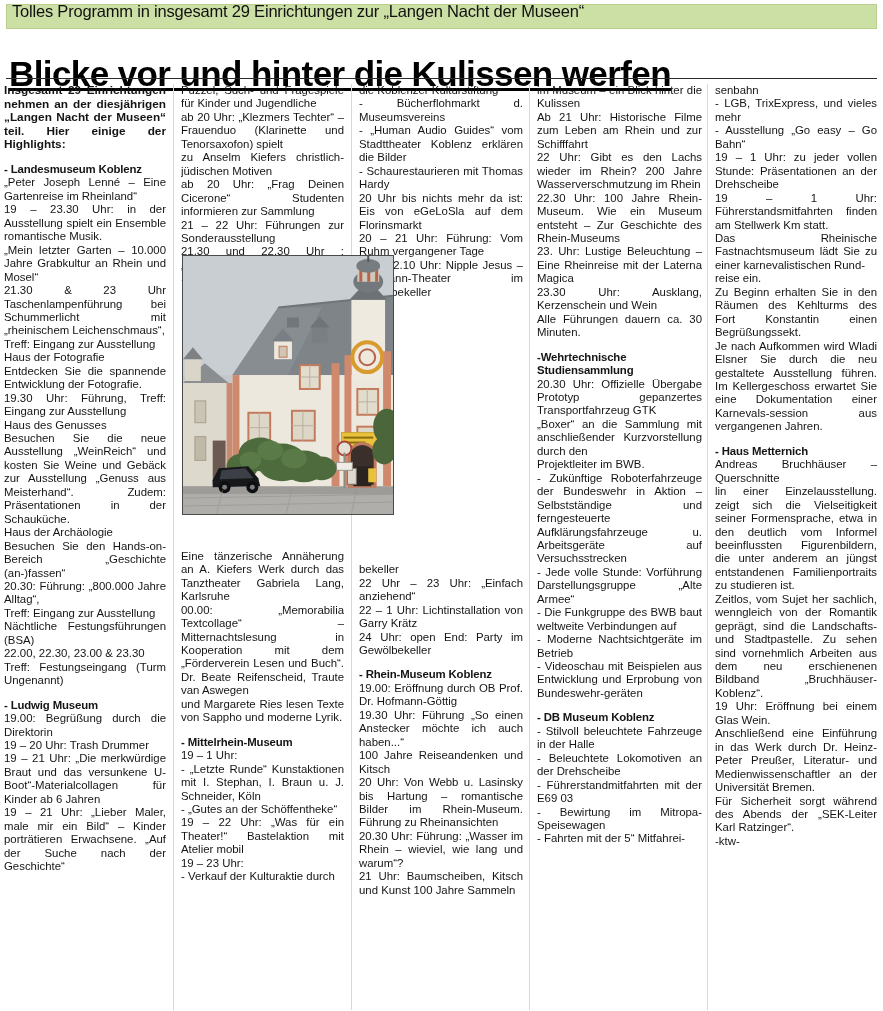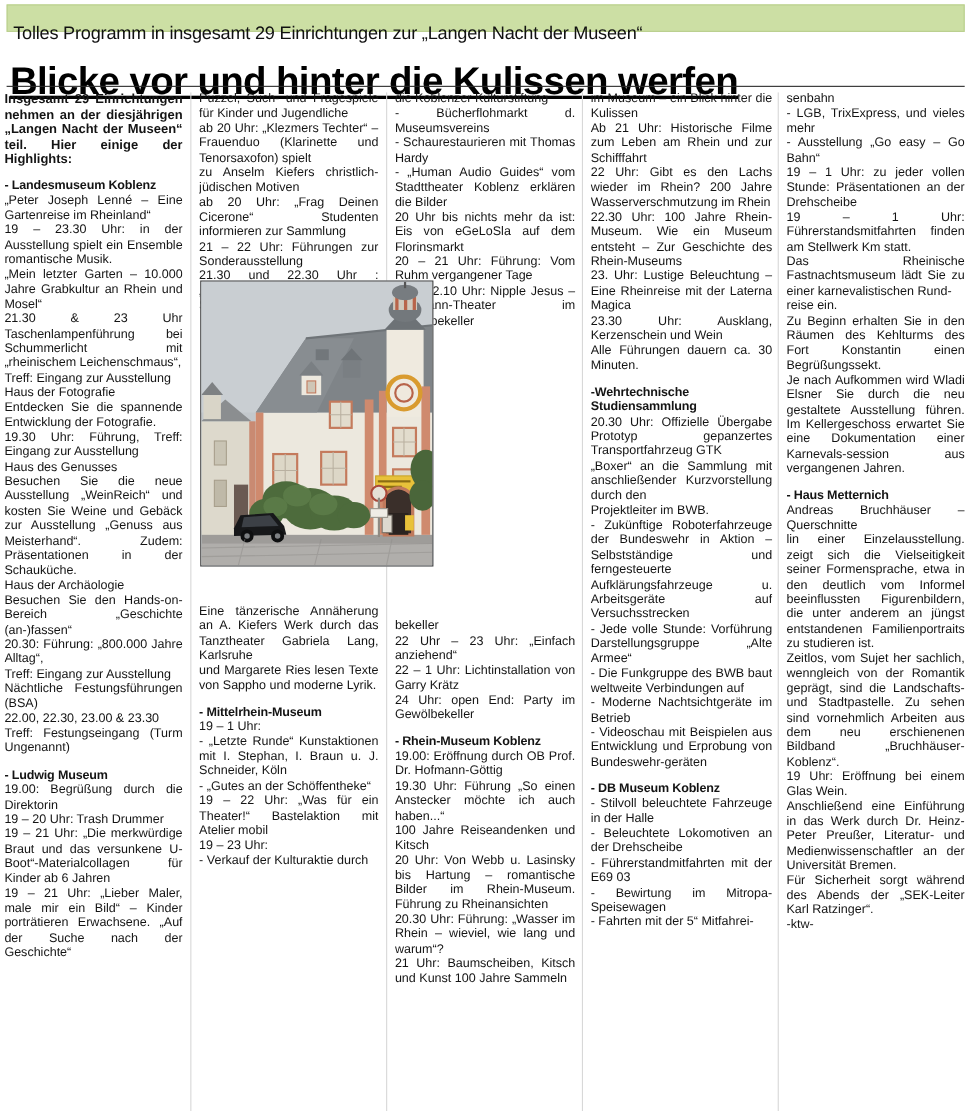--- a/index.html
+++ b/index.html
@@ -28,21 +28,20 @@
     box-sizing: border-box;
   }
   .kicker-text {
     position: absolute;
     left: 12px;
     top: 2px;
     font-size: 16.5px;
     letter-spacing: -0.2px;
     color: #111;
     white-space: nowrap;
-    margin-top: 19px;
   }
 
   
   .headline {
     position: absolute;
     left: 9px;
     top: 31px;
     width: 865px;
     font-size: 35px;
     font-weight: bold;
@@ -181,35 +180,36 @@
     </div>
   <div class="col col-2">
       <p>Puzzel, Such- und Fragespiele für Kinder und Jugendliche</p>
       <p>ab 20 Uhr: „Klezmers Techter“ – Frauenduo (Klarinette und Tenorsaxofon) spielt</p>
       <p>zu Anselm Kiefers christlich-jüdischen Motiven</p>
       <p>ab 20 Uhr: „Frag Deinen Cicerone“ Studenten informieren zur Sammlung</p>
       <p>21 – 22 Uhr: Führungen zur Sonderausstellung</p>
       <p>21.30 und 22.30 Uhr : „HISTORY“ – Raum-Bild-Sound-Performance.</p>
       <div style="height: 264px;"></div>
       <p>Eine tänzerische Annäherung an A. Kiefers Werk durch das Tanztheater Gabriela Lang, Karlsruhe</p>
+      <p>00.00: „Memorabilia Textcollage“ – Mitternachtslesung in Kooperation mit dem „Förderverein Lesen und Buch“. Dr. Beate Reifenscheid, Traute van Aswegen</p>
       <p>und Margarete Ries lesen Texte von Sappho und moderne Lyrik.</p>
       <div class="gap"></div>
       <p class="hd">- Mittelrhein-Museum</p>
       <p>19 – 1 Uhr:</p>
       <p>- „Letzte Runde“ Kunstaktionen mit I. Stephan, I. Braun u. J. Schneider, Köln</p>
       <p>- „Gutes an der Schöffentheke“</p>
       <p>19 – 22 Uhr: „Was für ein Theater!“ Bastelaktion mit Atelier mobil</p>
       <p>19 – 23 Uhr:</p>
       <p>- Verkauf der Kulturaktie durch</p>
     </div>
   <div class="col col-3">
       <p>die Koblenzer Kulturstiftung</p>
       <p>- Bücherflohmarkt d. Museumsvereins</p>
+      <p>- „Human Audio Guides“ vom Stadttheater Koblenz erklären die Bilder</p>
       <p>- Schaurestaurieren mit Thomas Hardy</p>
-      <p>- „Human Audio Guides“ vom Stadttheater Koblenz erklären die Bilder</p>
       <p>20 Uhr bis nichts mehr da ist: Eis von eGeLoSla auf dem Florinsmarkt</p>
       <p>20 – 21 Uhr: Führung: Vom Ruhm vergangener Tage</p>
       <p>21 – 22.10 Uhr: Nipple Jesus – Ein-Mann-Theater im Gewölbekeller</p>
       <div style="height: 264px;"></div>
       <p>bekeller</p>
       <p>22 Uhr – 23 Uhr: „Einfach anziehend“</p>
       <p>22 – 1 Uhr: Lichtinstallation von Garry Krätz</p>
       <p>24 Uhr: open End: Party im Gewölbekeller</p>
       <div class="gap"></div>
       <p class="hd">- Rhein-Museum Koblenz</p>

